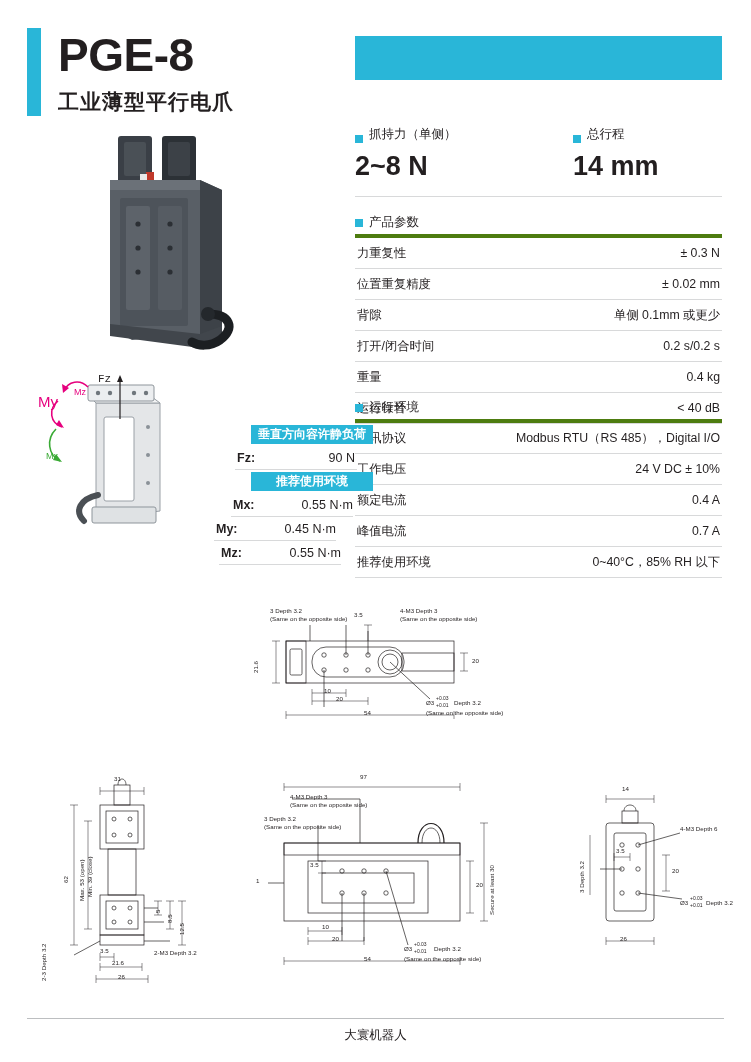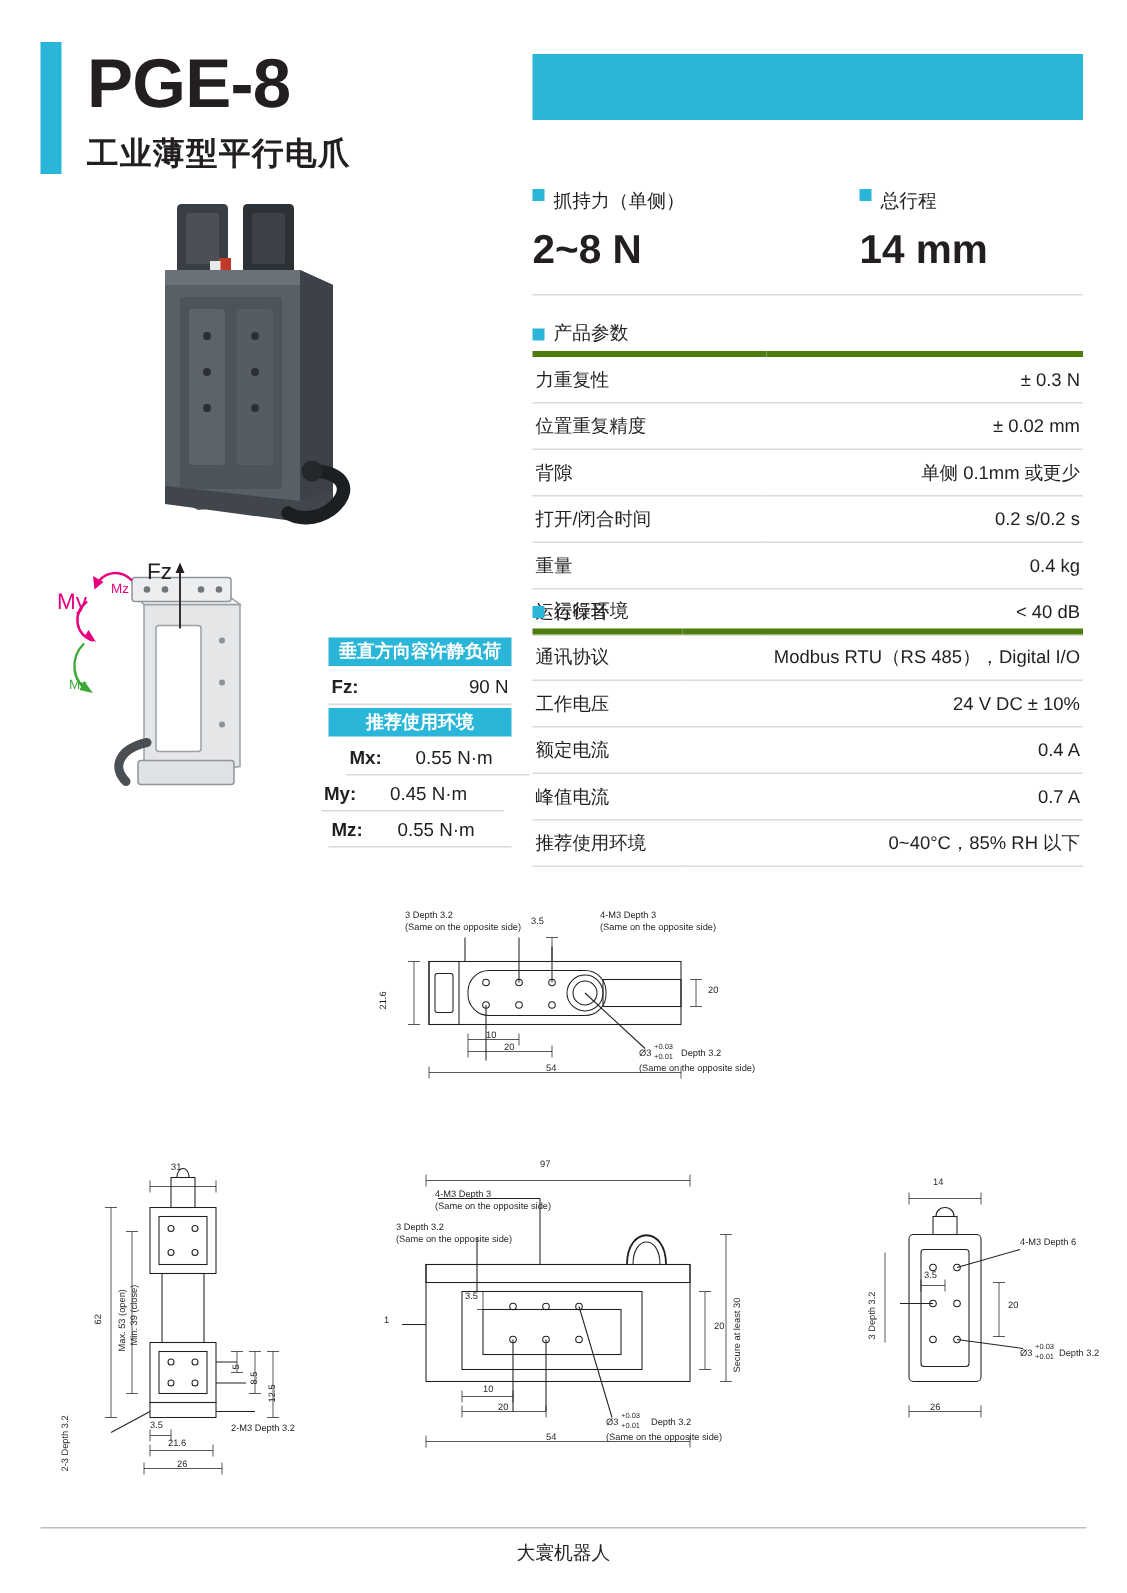--- a/index.html
+++ b/index.html
@@ -39,21 +39,21 @@
   .brand-text {
     position:absolute; right:16px; top:11px;
     font-size:20px; font-weight:bold; color:#ffffff; letter-spacing:0.5px;
   }
 
   
   .hl-wrap { position:absolute; left:355px; top:126px; width:367px; }
   .hl { position:absolute; top:0; }
   .hl.left { left:0; }
   .hl.right { left:218px; }
-  .hl-label { font-size:12.5px; color:#231f20; display:flex; align-items:flex-start; }
+  .hl-label { font-size:12.5px; color:#231f20; display:flex; align-items:flex-end; }
   .sq {
     display:inline-block; width:8px; height:8px; background:#29b6d8;
     margin-right:6px;
   }
   .hl-value {
     font-size:27px; font-weight:bold; margin-top:8px; letter-spacing:0px;
   }
 
   
   .sec-title {
@@ -71,29 +71,29 @@
   .tbl tr:first-child td { border-top:4px solid #4d7c0f; }
 
   
   .photo1 { position:absolute; left:80px; top:128px; width:200px; height:225px; }
   .photo2 { position:absolute; left:40px; top:375px; width:180px; height:175px; }
 
   
   .lt-head {
     position:absolute; background:#29b6d8; color:#ffffff;
     font-size:12px; font-weight:bold; text-align:center;
-    width:122px; height:19px; line-height:19px;
+    width:122px; height:19px; line-height:19px;margin-left:32px;
   }
   .lt-row {
     position:absolute; width:122px; font-size:12.5px;
     border-bottom:1px solid #d8d9da; height:24px; line-height:24px;
   }
   .lt-row .k { position:absolute; left:2px; font-weight:bold; }
   .lt-row .v { position:absolute; right:2px; }
-  .lt-row.mrow .v { right:0px; width:76px; text-align:left; }
+  .lt-row.mrow .v { right:0px; width:76px; text-align:right; }
 
   
   .drawings { position:absolute; left:0; top:575px; width:751px; height:440px; }
   .dim-label {
     position:absolute; font-size:6.2px; color:#231f20;
     font-family:"Liberation Sans", sans-serif; white-space:nowrap;
   }
   .dim-label.rot { transform:rotate(-90deg); transform-origin:left top; }
 
   
@@ -266,28 +266,28 @@
 
       <path d="M18 26 C8 34 10 48 22 52" stroke="#e6007e" stroke-width="1.6" fill="none"></path>
       <polygon points="24,53 16,50 19,45" fill="#e6007e"></polygon>
 
       <path d="M48 12 C40 4 28 6 24 16" stroke="#e6007e" stroke-width="1.6" fill="none"></path>
       <polygon points="23,18 22,9 29,13" fill="#e6007e"></polygon>
 
       <path d="M16 54 C6 64 8 80 20 86" stroke="#3aaa35" stroke-width="1.6" fill="none"></path>
       <polygon points="22,87 13,85 16,79" fill="#3aaa35"></polygon>
     </svg>
-    <div style="position:absolute;left:58px;top:-2px;font-size:15px;">Fz</div>
+    <div style="position:absolute;left:58px;top:-2px;font-size:11px;font-family:Liberation Mono, monospace;">Fz</div>
     <div style="position:absolute;left:-2px;top:18px;font-size:15px;color:#e6007e;">My</div>
     <div style="position:absolute;left:34px;top:12px;font-size:9px;color:#e6007e;">Mz</div>
     <div style="position:absolute;left:6px;top:76px;font-size:9px;color:#3aaa35;">Mx</div>
   </div>
 
   <div class="lt-head" style="left:219px; top:425px;">垂直方向容许静负荷</div>
-  <div class="lt-row" style="left:219px; top:446px;">
+  <div class="lt-row" style="left:235px; top:446px;">
     <span class="k">Fz:</span>
     <span class="v">90 N</span>
   </div>
 
   <div class="lt-head" style="left:219px; top:472px;">推荐使用环境</div>
   <div class="lt-row mrow" style="left:219px; top:493px;margin-left:12px;">
     <span class="k">Mx:</span>
     <span class="v">0.55 N·m</span>
   </div>
   <div class="lt-row mrow" style="left:214px; top:517px;">

